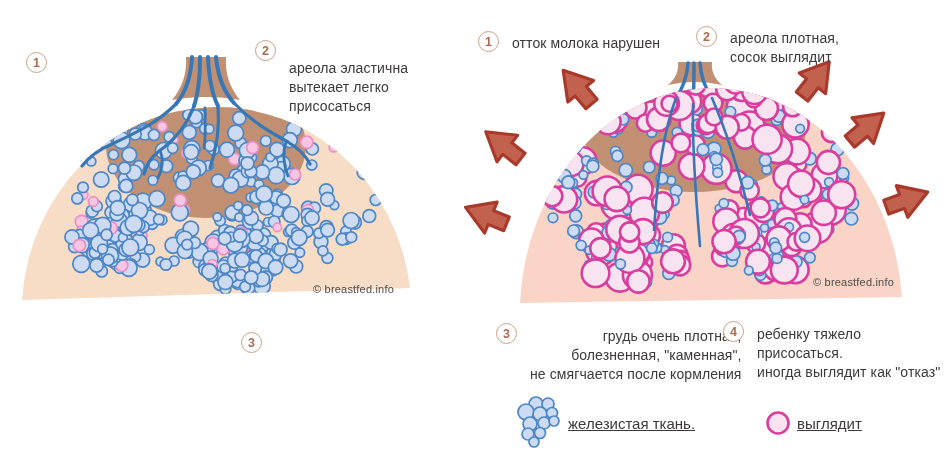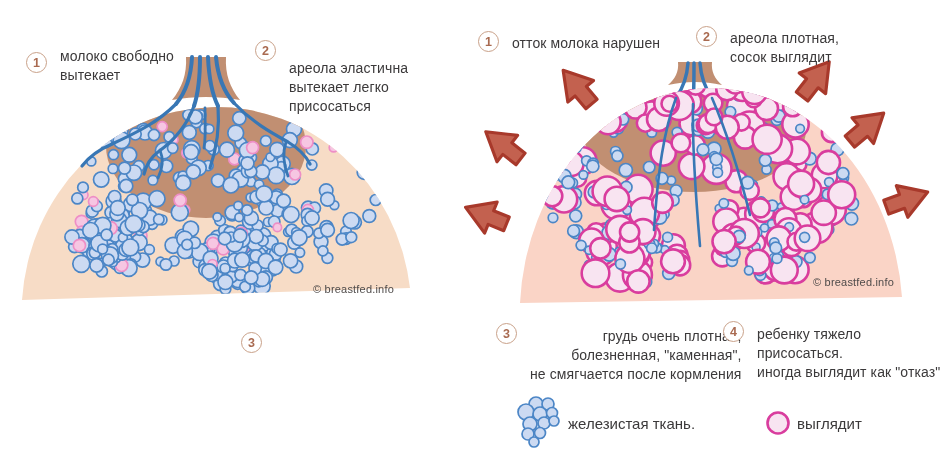--- a/index.html
+++ b/index.html
@@ -21,21 +21,21 @@
     flex:0 0 auto;width:21px;height:21px;border-radius:50%;
     border:1.6px solid var(--badge_ring);color:var(--badge_num);
     display:flex;align-items:center;justify-content:center;
     font-size:12.5px;font-weight:bold;box-sizing:border-box;background:#fff;
   }
   .callout-text{
     margin-left:13px;white-space:pre-line;font-size:14px;line-height:19px;
     font-weight:500;letter-spacing:.1px;
   }
   .watermark{position:absolute;font-size:11px;color:var(--watermark);letter-spacing:.2px;}
-  .legend-label{position:absolute;font-size:15px;line-height:18px;font-weight:500;}
+  .legend-label{position:absolute;font-size:15px;line-height:18px;font-weight:500;text-decoration:underline;}
 </style>
 </head>
 <body>
 
 <div class="stage">
 
   <svg class="scene" viewBox="0 0 950 451">
     <defs>
       <clipPath id="clipL">
           <path d="M22 300 A195 207 0 0 1 410 288 Z"></path>
@@ -813,22 +813,20 @@
         <circle class="gb" cx="540" cy="433" r="5.5"></circle>
       <circle class="gb" cx="534" cy="442" r="5"></circle>
     </g>
     <g>
       <circle class="ep" cx="778" cy="423" r="10.5"></circle>
     </g>
   </svg>
 
   <div class="callout" style="left:26px;top:47px;">
     <div class="badge" style="margin-top:5px;">1</div>
-    <div class="callout-text">молоко свободно
-вытекает</div>
   </div>
   <div class="callout" style="left:255px;top:40px;">
     <div class="badge">2</div>
     <div class="callout-text" style="margin-top:19px;">ареола эластична
 вытекает легко
 присосаться</div>
   </div>
   <div class="callout" style="left:241px;top:331px;">
     <div class="badge" style="margin-top:1px;">3</div>
   </div>

